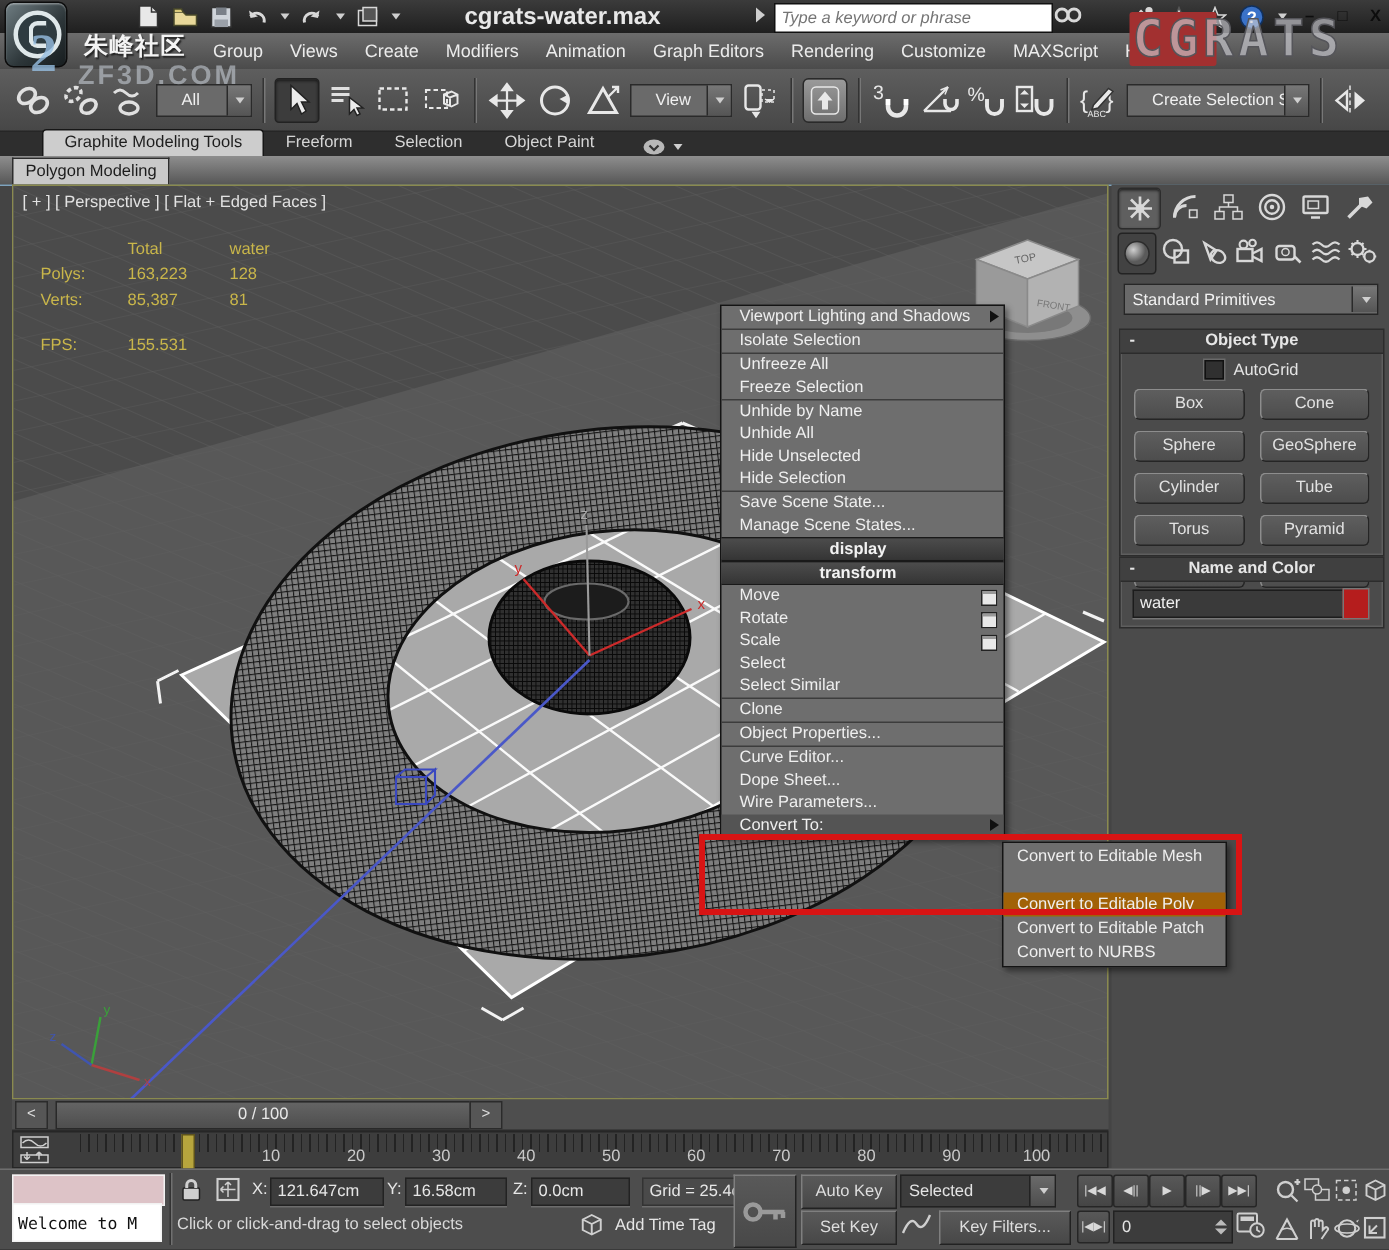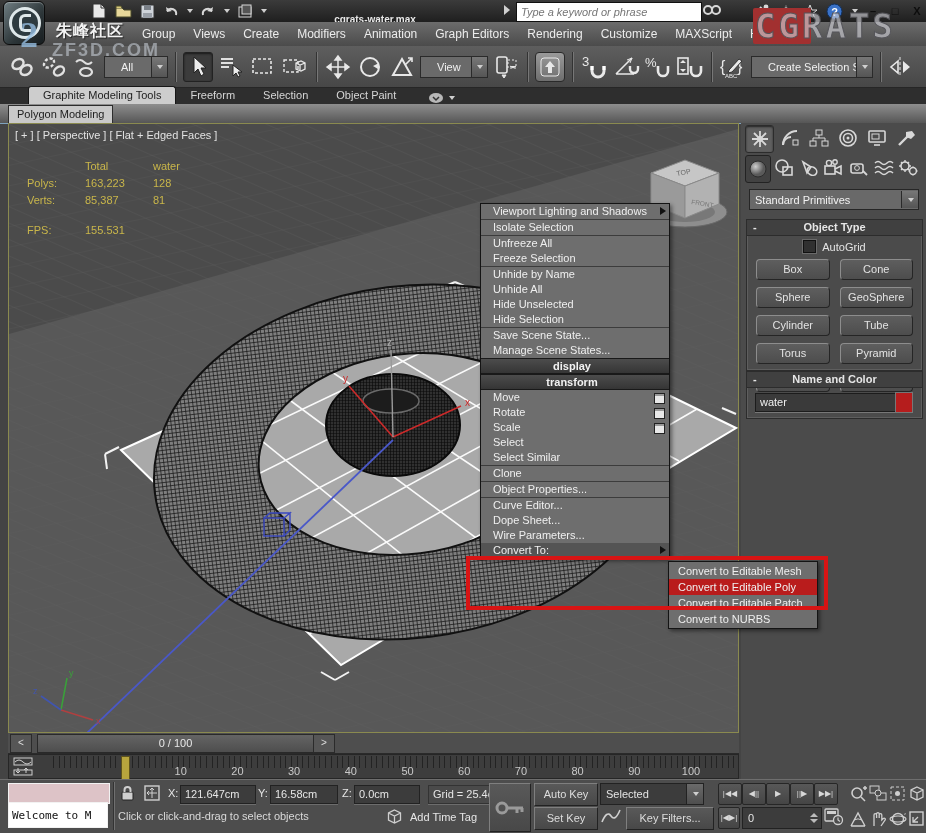--- a/index.html
+++ b/index.html
@@ -15,21 +15,21 @@
   #appbtn{left:3px;top:1px;width:40px;height:42px;border-radius:6px;z-index:30;
           background:linear-gradient(135deg,#6f7d82,#2c3538 60%,#171d1f);
           border:1px solid #0c0c0c;box-shadow:inset 0 1px 1px rgba(255,255,255,.35);}
   #appbtn .swirl{position:absolute;left:5px;top:5px;width:26px;height:26px;border-radius:50%;
           border:3px solid #dfe8ea;background:#2e3b40;}
   #appbtn .swirl::after{content:"";position:absolute;left:7px;top:4px;width:9px;height:12px;
           border:3px solid #dfe8ea;border-right:none;border-radius:6px 0 0 6px;}
   .qat{display:flex;align-items:center;gap:6px;position:absolute;left:90px;top:2px;height:18px;}
   .qbtn{width:18px;height:18px;}
   .dropcar{width:0;height:0;border-left:3px solid transparent;border-right:3px solid transparent;border-top:4px solid #cfcfcf;margin-left:1px;}
-  #doc-title{left:290px;top:14px;width:170px;text-align:center;font-weight:bold;color:#e8e8e8;font-size:10px;}
+  #doc-title{left:290px;top:3px;width:170px;text-align:center;font-weight:bold;color:#e8e8e8;font-size:16px;}
   #search-wrap{left:516px;top:2px;width:184px;height:18px;background:#fff;border:1px solid #111;display:flex;align-items:center;}
   #search-input{border:none;outline:none;width:100%;font-style:italic;color:#777;font-size:11px;background:transparent;font-family:"Liberation Sans",sans-serif;padding:0 4px;}
   .title-right{position:absolute;right:2px;top:2px;display:flex;align-items:center;gap:8px;height:18px;}
   .winbtn{color:#0d0d0d;font-weight:bold;font-size:11px;width:14px;text-align:center;}
 
   
   #menubar{left:0;top:22px;width:926px;height:24px;background:linear-gradient(#6c6c6c,#4b4b4b);border-bottom:1px solid #2b2b2b;}
   #menu-items{position:absolute;left:133px;top:0;height:24px;display:flex;align-items:center;}
   .menu-item{padding:0 9px;height:24px;line-height:24px;color:#ececec;font-size:12px;}
 
@@ -59,21 +59,21 @@
   
   #quad-menu{left:480px;top:203px;width:188px;background:#6e6e6e;border:1px solid #141414;box-shadow:2px 2px 4px rgba(0,0,0,.45);z-index:20;}
   .qm-item{position:relative;height:15px;line-height:15px;padding-left:12px;color:#efefef;font-size:11px;white-space:nowrap;}
   .qm-item.hl{background:#545454;}
   .qm-sep{height:0;border-top:1px solid #3c3c3c;}
   .qm-header{height:14px;line-height:14px;text-align:center;padding-right:6px;font-weight:bold;color:#f2f2f2;background:linear-gradient(#4c4c4c,#353535);border-top:1px solid #191919;border-bottom:1px solid #191919;font-size:11px;}
   .qm-arrow{position:absolute;right:3px;top:3px;width:0;height:0;border-top:4px solid transparent;border-bottom:4px solid transparent;border-left:6px solid #111;}
   .qm-box{position:absolute;right:4px;top:3px;width:9px;height:9px;background:#e8e8e8;border:1px solid #222;box-shadow:inset 0 2px 0 #999;}
   #convert-submenu{left:668px;top:561px;width:148px;background:#6e6e6e;border:1px solid #141414;box-shadow:2px 2px 4px rgba(0,0,0,.45);z-index:21;padding:1px 0;}
   .sm-item{height:16px;line-height:16px;padding-left:9px;color:#efefef;font-size:11px;white-space:nowrap;}
-  .sm-item.hl{background:#b91c1c;}
+  .sm-item.hl{background:#a16207;margin-top:16px;}
   #red-annotation{left:466px;top:556px;width:354px;height:46px;border:4px solid #d81414;z-index:25;}
 
   
   #cmdpanel{left:741px;top:123px;width:185px;height:656px;background:#4b4b4b;}
   #cp-tabs{position:absolute;left:4px;top:2px;display:flex;gap:2px;}
   .cp-tab{width:27px;height:26px;border-radius:3px;}
   .cp-tab.active{background:#5f5f5f;border:1px solid #2c2c2c;box-shadow:inset 0 1px 2px #222;}
   #cp-subtabs{position:absolute;left:4px;top:32px;display:flex;gap:1px;}
   .cp-sub{width:24px;height:26px;border-radius:3px;}
   .cp-sub.active{background:#424242;border:1px solid #232323;}

